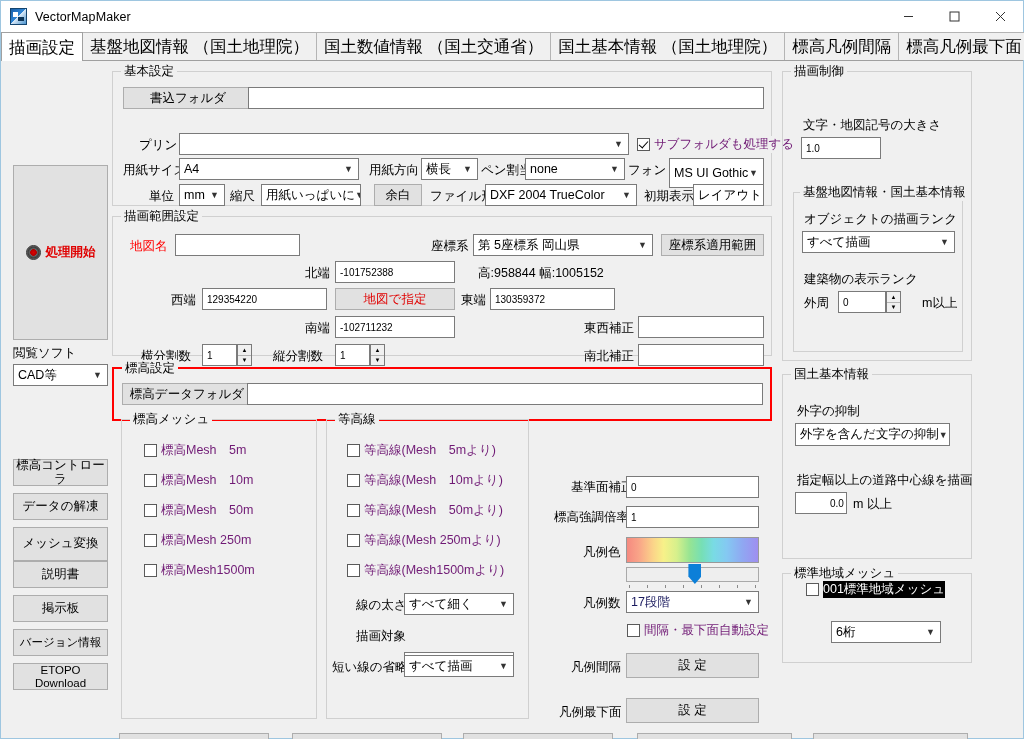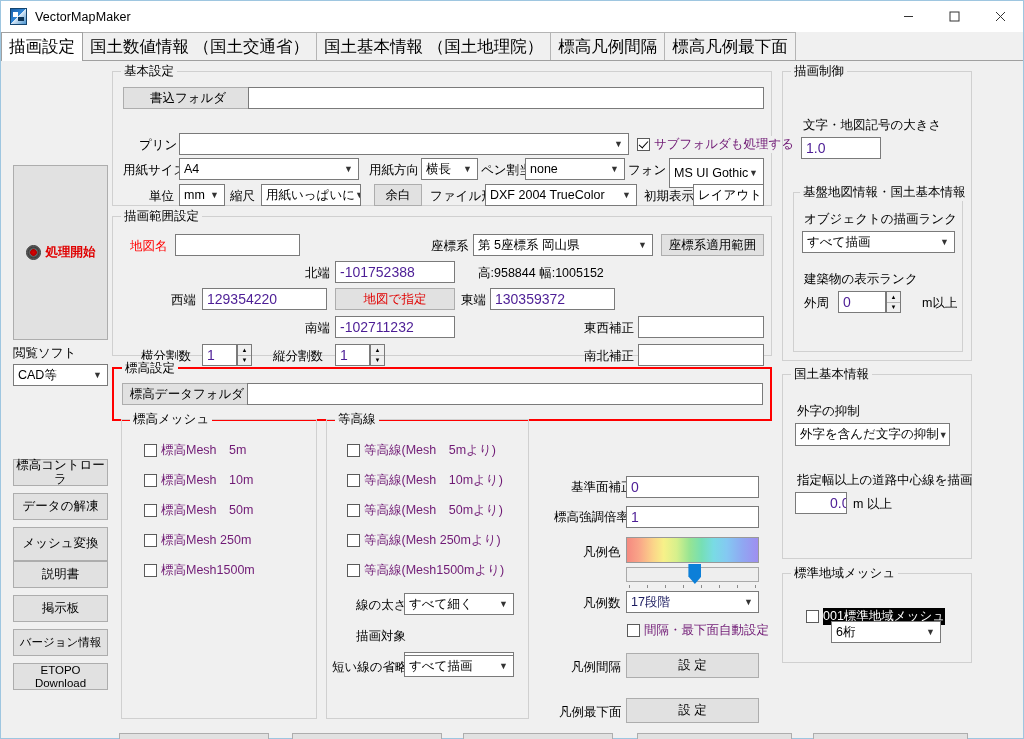--- a/index.html
+++ b/index.html
@@ -53,21 +53,21 @@
     line-height: 1;
   }
   .winbtn svg { display: block; }
 
   
   .tabstrip {
     position: absolute; left: 0; top: 31px;
     width: 1022px; height: 29px;
     background: #f0f0f0;
     border-bottom: 1px solid #a0a0a0;
-    display: flex; align-items: center;
+    display: flex; align-items: flex-start;
   }
   .tab {
     height: 28px; padding: 0 7px;
     display: flex; align-items: center;
     font-size: 16.5px; color: #000;
     background: #f0f0f0;
     border: 1px solid #b4b4b4;
     border-bottom: none;
     margin-right: -1px;
     white-space: nowrap;
@@ -141,21 +141,21 @@
     font-size: 12.5px; color: #000; white-space: nowrap;
   }
   .group.redbox { border: 2px solid #ff0000; }
 
   .lbl { position: absolute; font-size: 12.5px; color: #000; white-space: nowrap; }
   .lbl.red { color: #ff0000; }
 
   .tbox {
     position: absolute; background: #ffffff;
     border: 1px solid #7a7a7a;
-    font-size: 14px; color: #4c1d95;
+    font-size: 10px; color: #000000;
     display: flex; align-items: center; padding-left: 4px;
     overflow: hidden; white-space: nowrap;
   }
   .sel {
     position: absolute; background: #ffffff;
     border: 1px solid #7a7a7a;
     font-size: 12.5px; color: #000;
     display: flex; align-items: center; padding-left: 4px;
     overflow: hidden; white-space: nowrap;
   }
@@ -254,20 +254,23 @@
             <line x1="1" y1="1" x2="10" y2="10" stroke="#333" stroke-width="1"></line>
             <line x1="10" y1="1" x2="1" y2="10" stroke="#333" stroke-width="1"></line>
           </svg>
       </div>
     </div>
   </div>
 
   <div class="tabstrip">
     <div class="tab active">
         <span>描画設定</span>
+      </div>
+    <div class="tab">
+        <span>基盤地図情報 （国土地理院）</span>
       </div>
     <div class="tab">
         <span>国土数値情報 （国土交通省）</span>
       </div>
     <div class="tab">
         <span>国土基本情報 （国土地理院）</span>
       </div>
     <div class="tab">
         <span>標高凡例間隔</span>
       </div>
@@ -545,21 +548,21 @@
         <span>外字を含んだ文字の抑制</span>
         <span class="caret">▼</span>
       </div>
       <div class="lbl" style="left:14px; top:97px;">指定幅以上の道路中心線を描画</div>
       <div class="tbox" style="left:12px; top:117px; width:52px; height:22px;padding-left:34px;">0.0</div>
       <div class="lbl" style="left:70px; top:121px;">m 以上</div>
     </div>
 
     <div class="group" style="left:781px; top:512px; width:190px; height:90px;">
       <span class="legend">標準地域メッシュ</span>
-      <div class="cbx" style="left:23px; top:34px;border-radius:8px;">
+      <div class="cbx" style="left:23px; top:7px;border-radius:8px;">
         <span class="box"></span>
         <span class="cbl hl-inverse">001標準地域メッシュ</span>
       </div>
       <div class="sel" style="left:48px; top:47px; width:110px; height:22px;">
         <span>6桁</span>
         <span class="caret">▼</span>
       </div>
     </div>
 
     <div class="bottombtn" style="left:118px; width:150px;">基盤地図情報ダウンロード</div>

